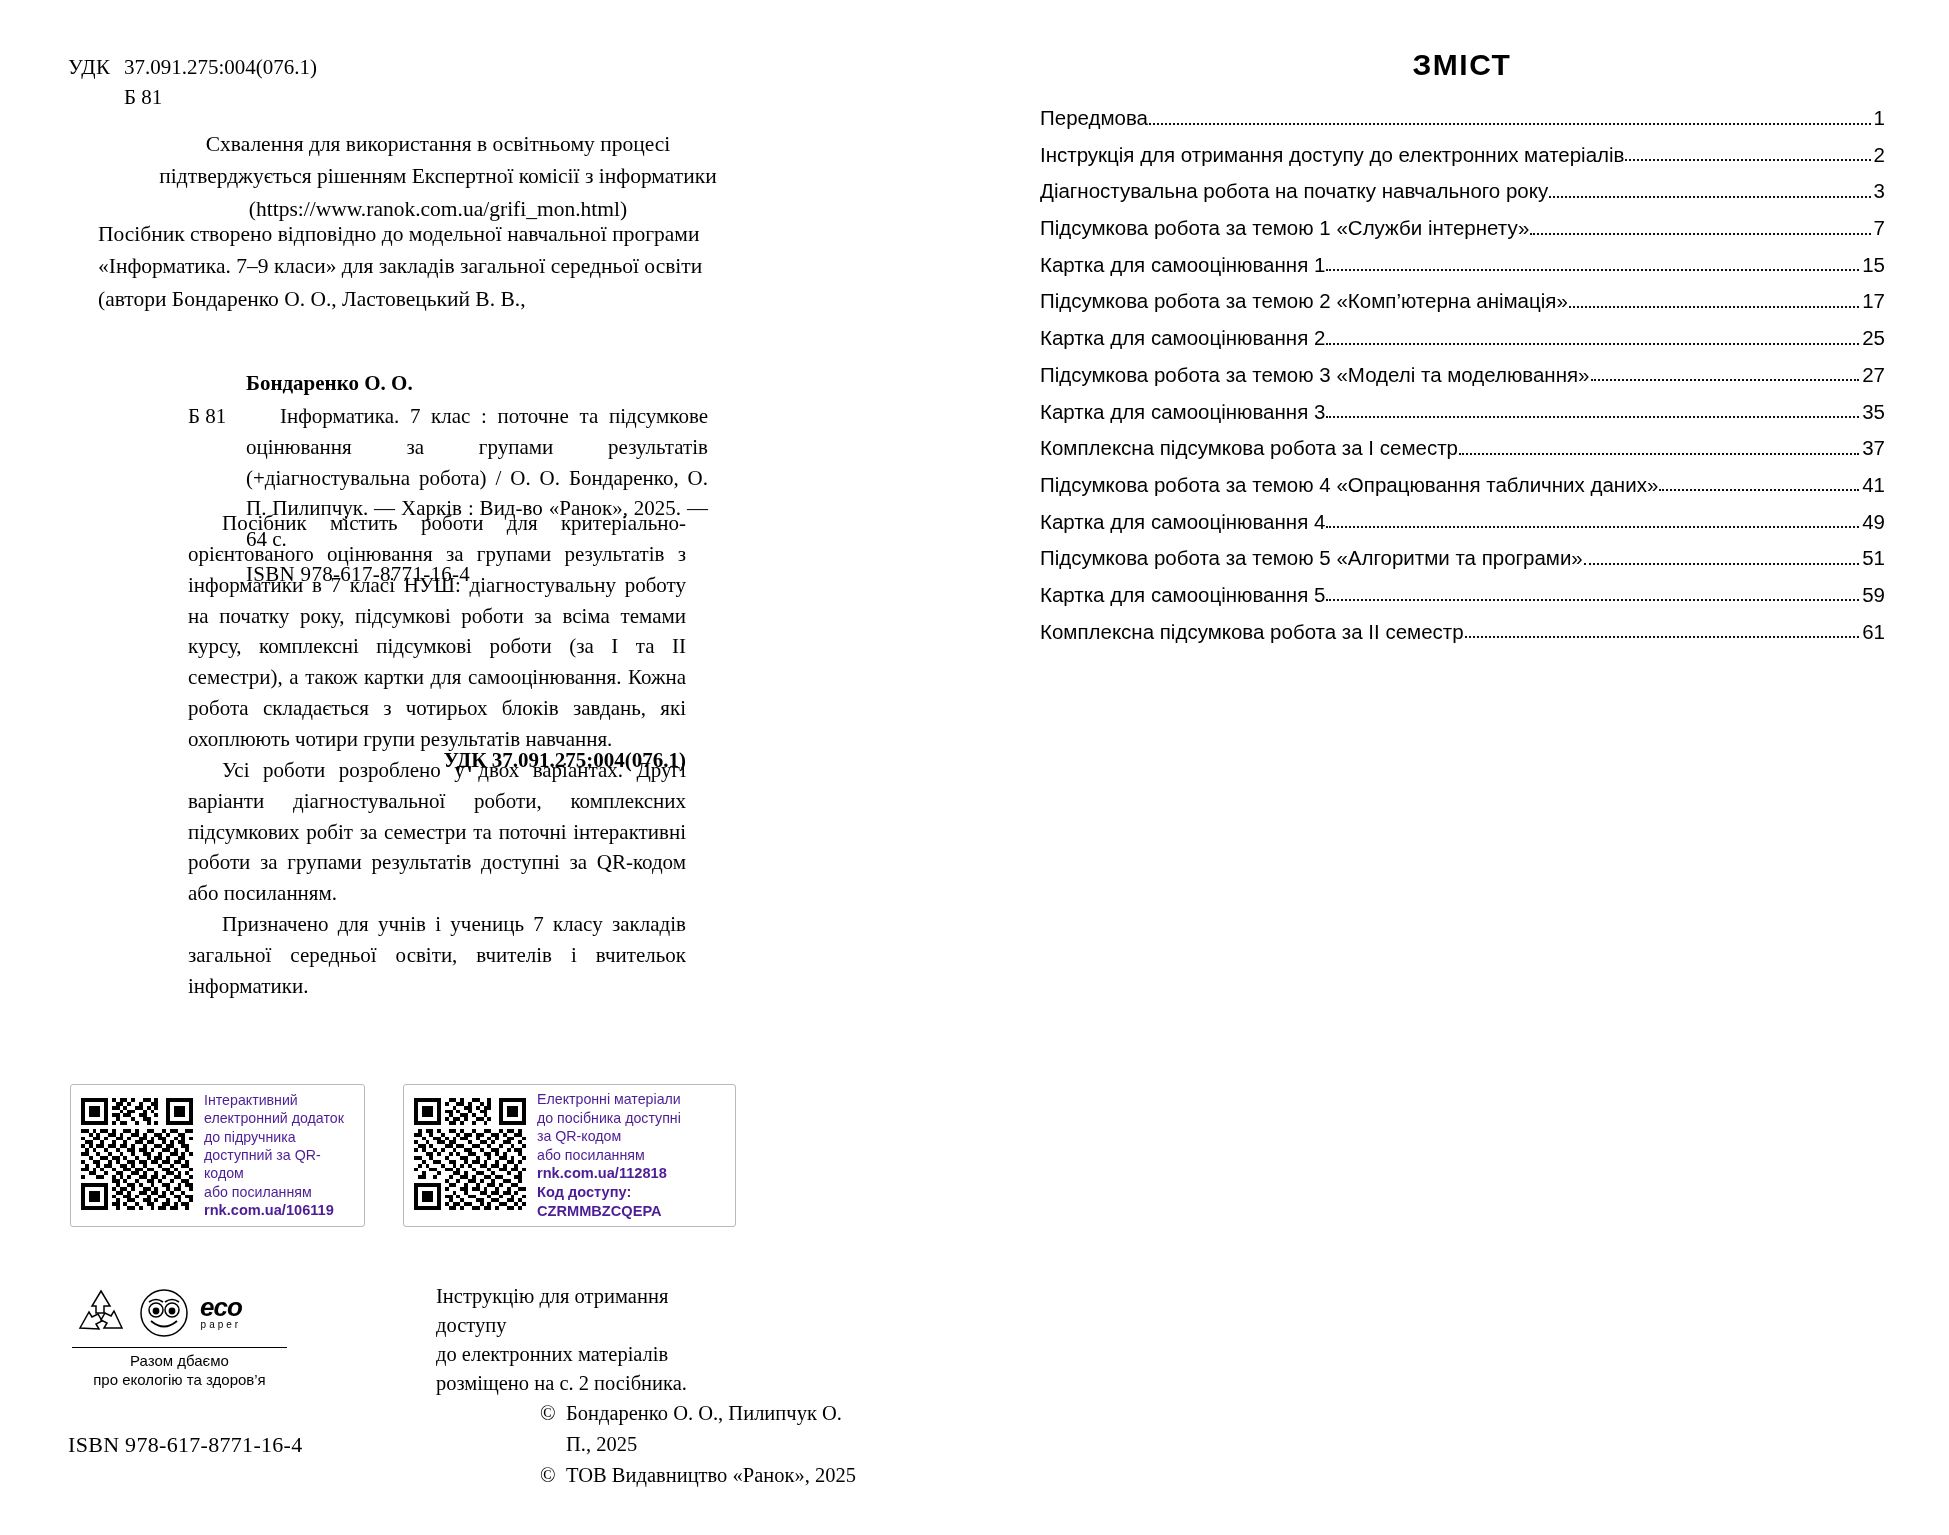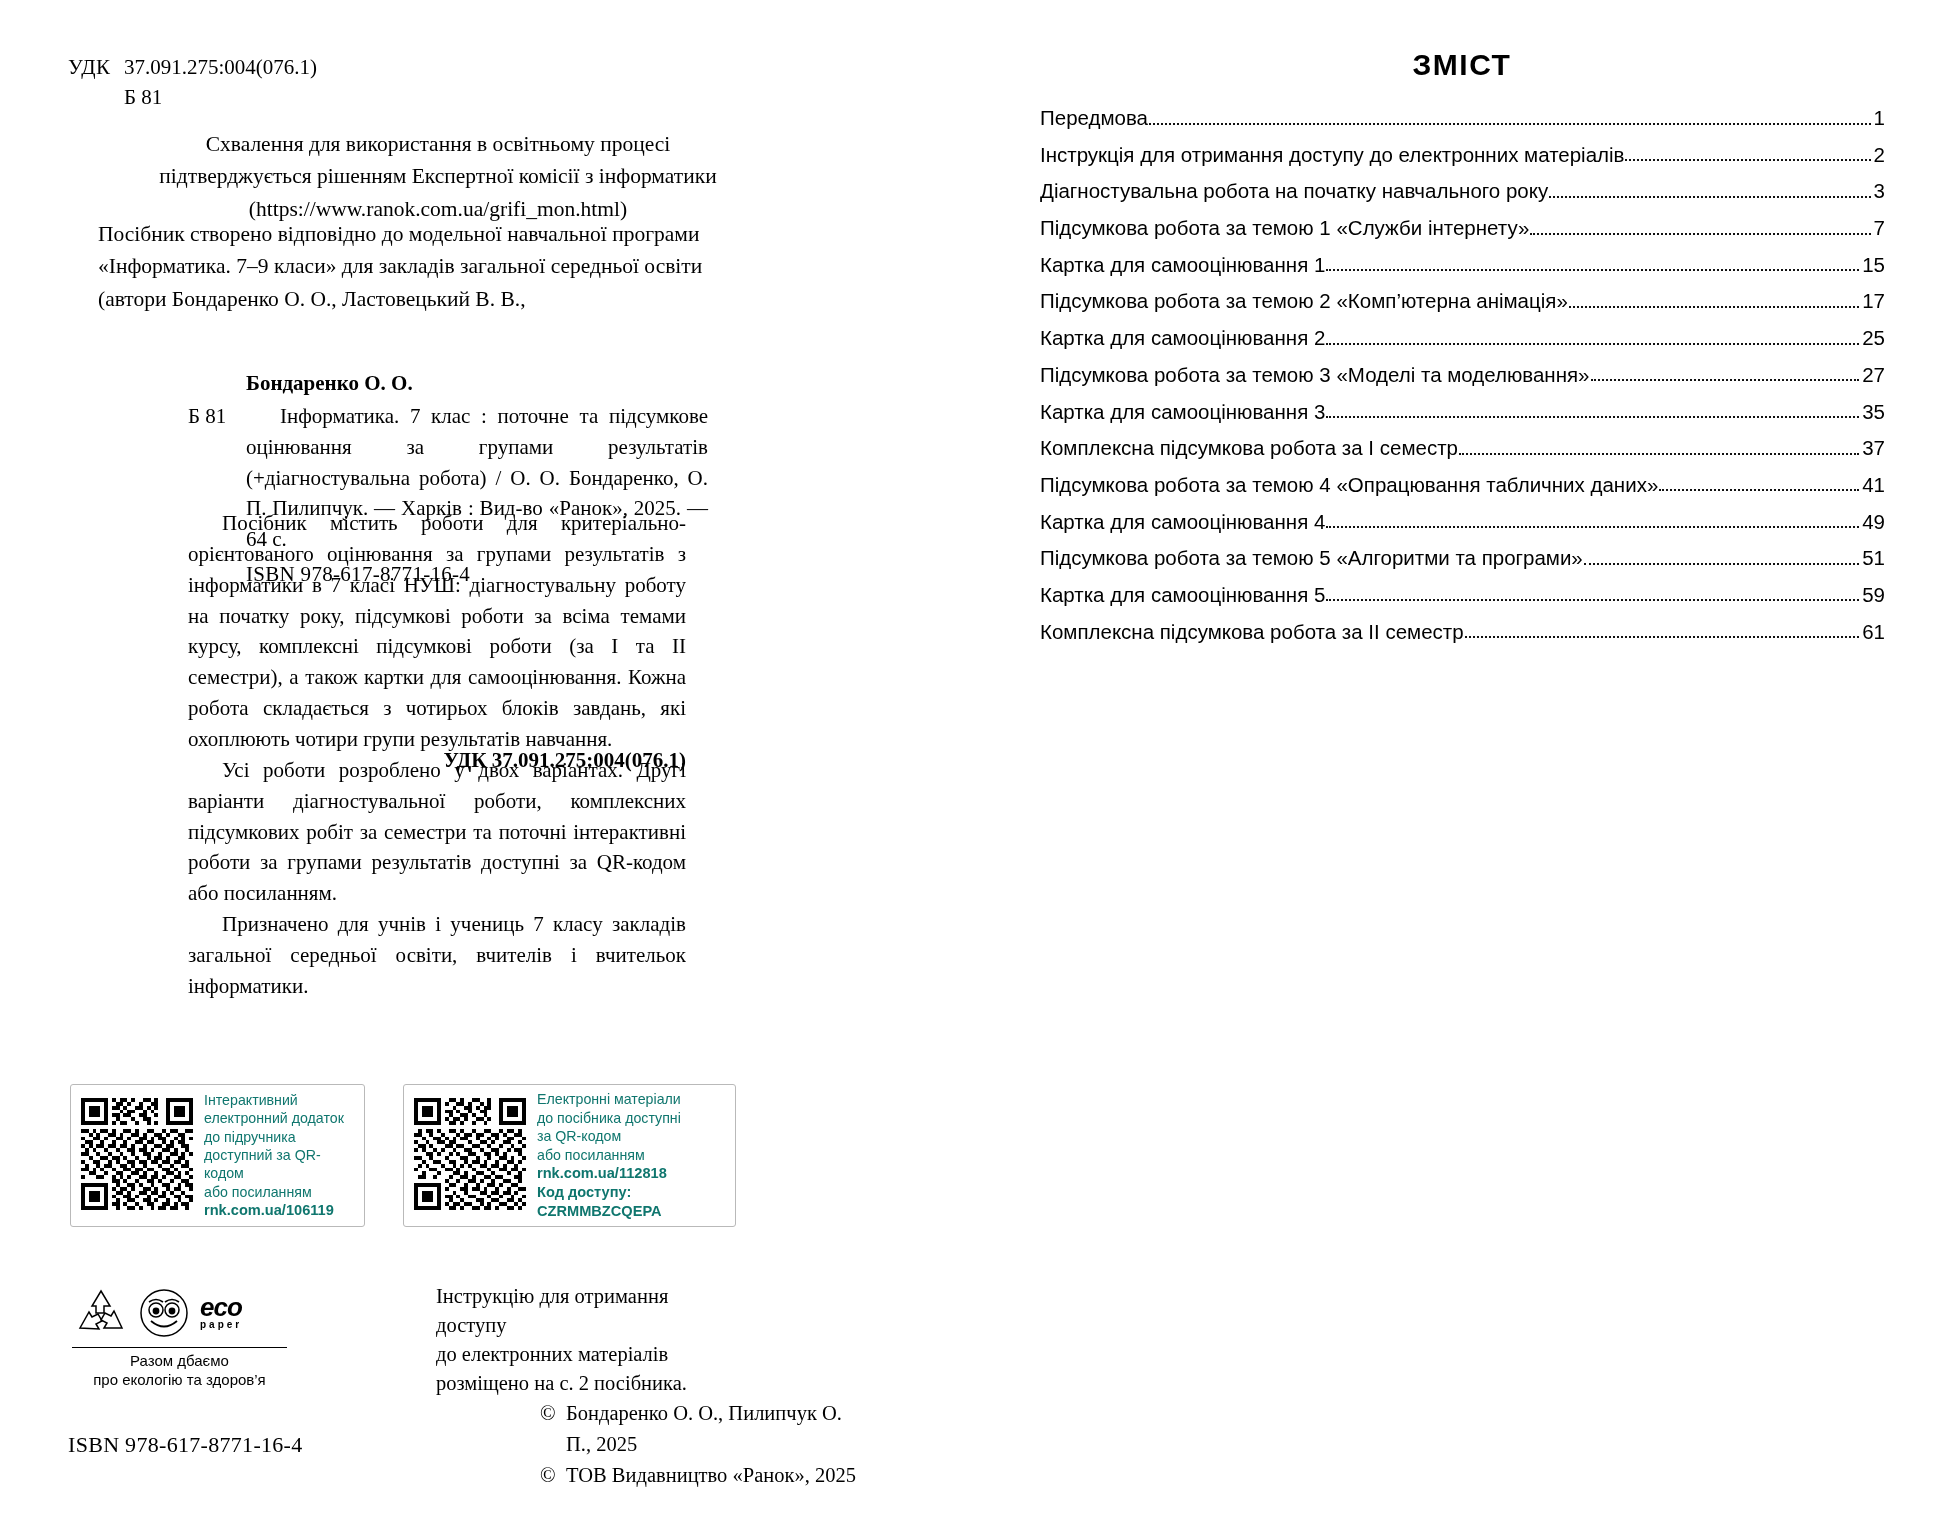--- a/index.html
+++ b/index.html
@@ -36,21 +36,21 @@
          text-align:justify;text-justify:inter-word;}
   .annot p{margin:0;text-indent:34px;}
   .udk-bottom{left:188px;top:748px;width:498px;font-size:21px;text-align:right;}
 
   
   .qr-box{border:1px solid #b9b9b9;border-radius:3px;background:#fff;
           display:flex;align-items:center;padding:9px 10px;box-sizing:border-box;}
   #qr-box-1{left:70px;top:1084px;width:295px;height:143px;}
   #qr-box-2{left:403px;top:1084px;width:333px;height:143px;}
   .qr-img{flex:none;margin-right:11px;}
-  .qr-txt{font-family:"Liberation Sans",sans-serif;font-size:14.2px;line-height:1.30;color:#0f766e;}
+  .qr-txt{font-family:"Liberation Sans",sans-serif;font-size:14.2px;line-height:1.30;color:#4c1d95;}
   .qr-txt .strong{font-weight:bold;font-size:14.6px;}
 
   
   #eco-logo{left:72px;top:1282px;width:250px;}
   .eco-row{display:flex;align-items:center;height:62px;}
   .eco-cap-line{border-top:1px solid #000;margin-top:3px;width:215px;}
   .eco-caption{font-family:"Liberation Sans",sans-serif;font-size:15px;line-height:1.25;
                text-align:center;width:215px;padding-top:4px;}
 
   .isbn-bottom{left:68px;top:1432px;font-size:22px;letter-spacing:.3px;}
@@ -68,21 +68,21 @@
              font-size:30px;letter-spacing:1.5px;}
 
   .toc{left:65px;top:108px;width:845px;font-family:"Liberation Sans",sans-serif;font-size:20.5px;}
   .toc-row{display:flex;align-items:flex-end;line-height:1.0;margin-bottom:16.2px;white-space:nowrap;}
   .toc-label{flex:none;}
   .toc-dots{flex:1 1 auto;overflow:hidden;margin:0 1px 4px 1px;
             border-bottom:2.2px dotted #111;min-width:10px;}
   .toc-page{flex:none;padding-left:2px;}
   .eco-word{font-family:"Liberation Sans",sans-serif;font-weight:bold;font-style:italic;
             font-size:26px;line-height:.9;letter-spacing:-1px;}
-  .paper-word{font-family:"Liberation Sans",sans-serif;font-weight:bold;font-size:10px;
+  .paper-word{font-family:"Liberation Sans",sans-serif;font-weight:normal;font-size:10px;
               letter-spacing:3px;text-align:center;}
 </style>
 </head>
 <body>
 
 <div class="spread">
 
   <div class="abs" id="left-page">
 
     <div class="abs udk-block serif">

